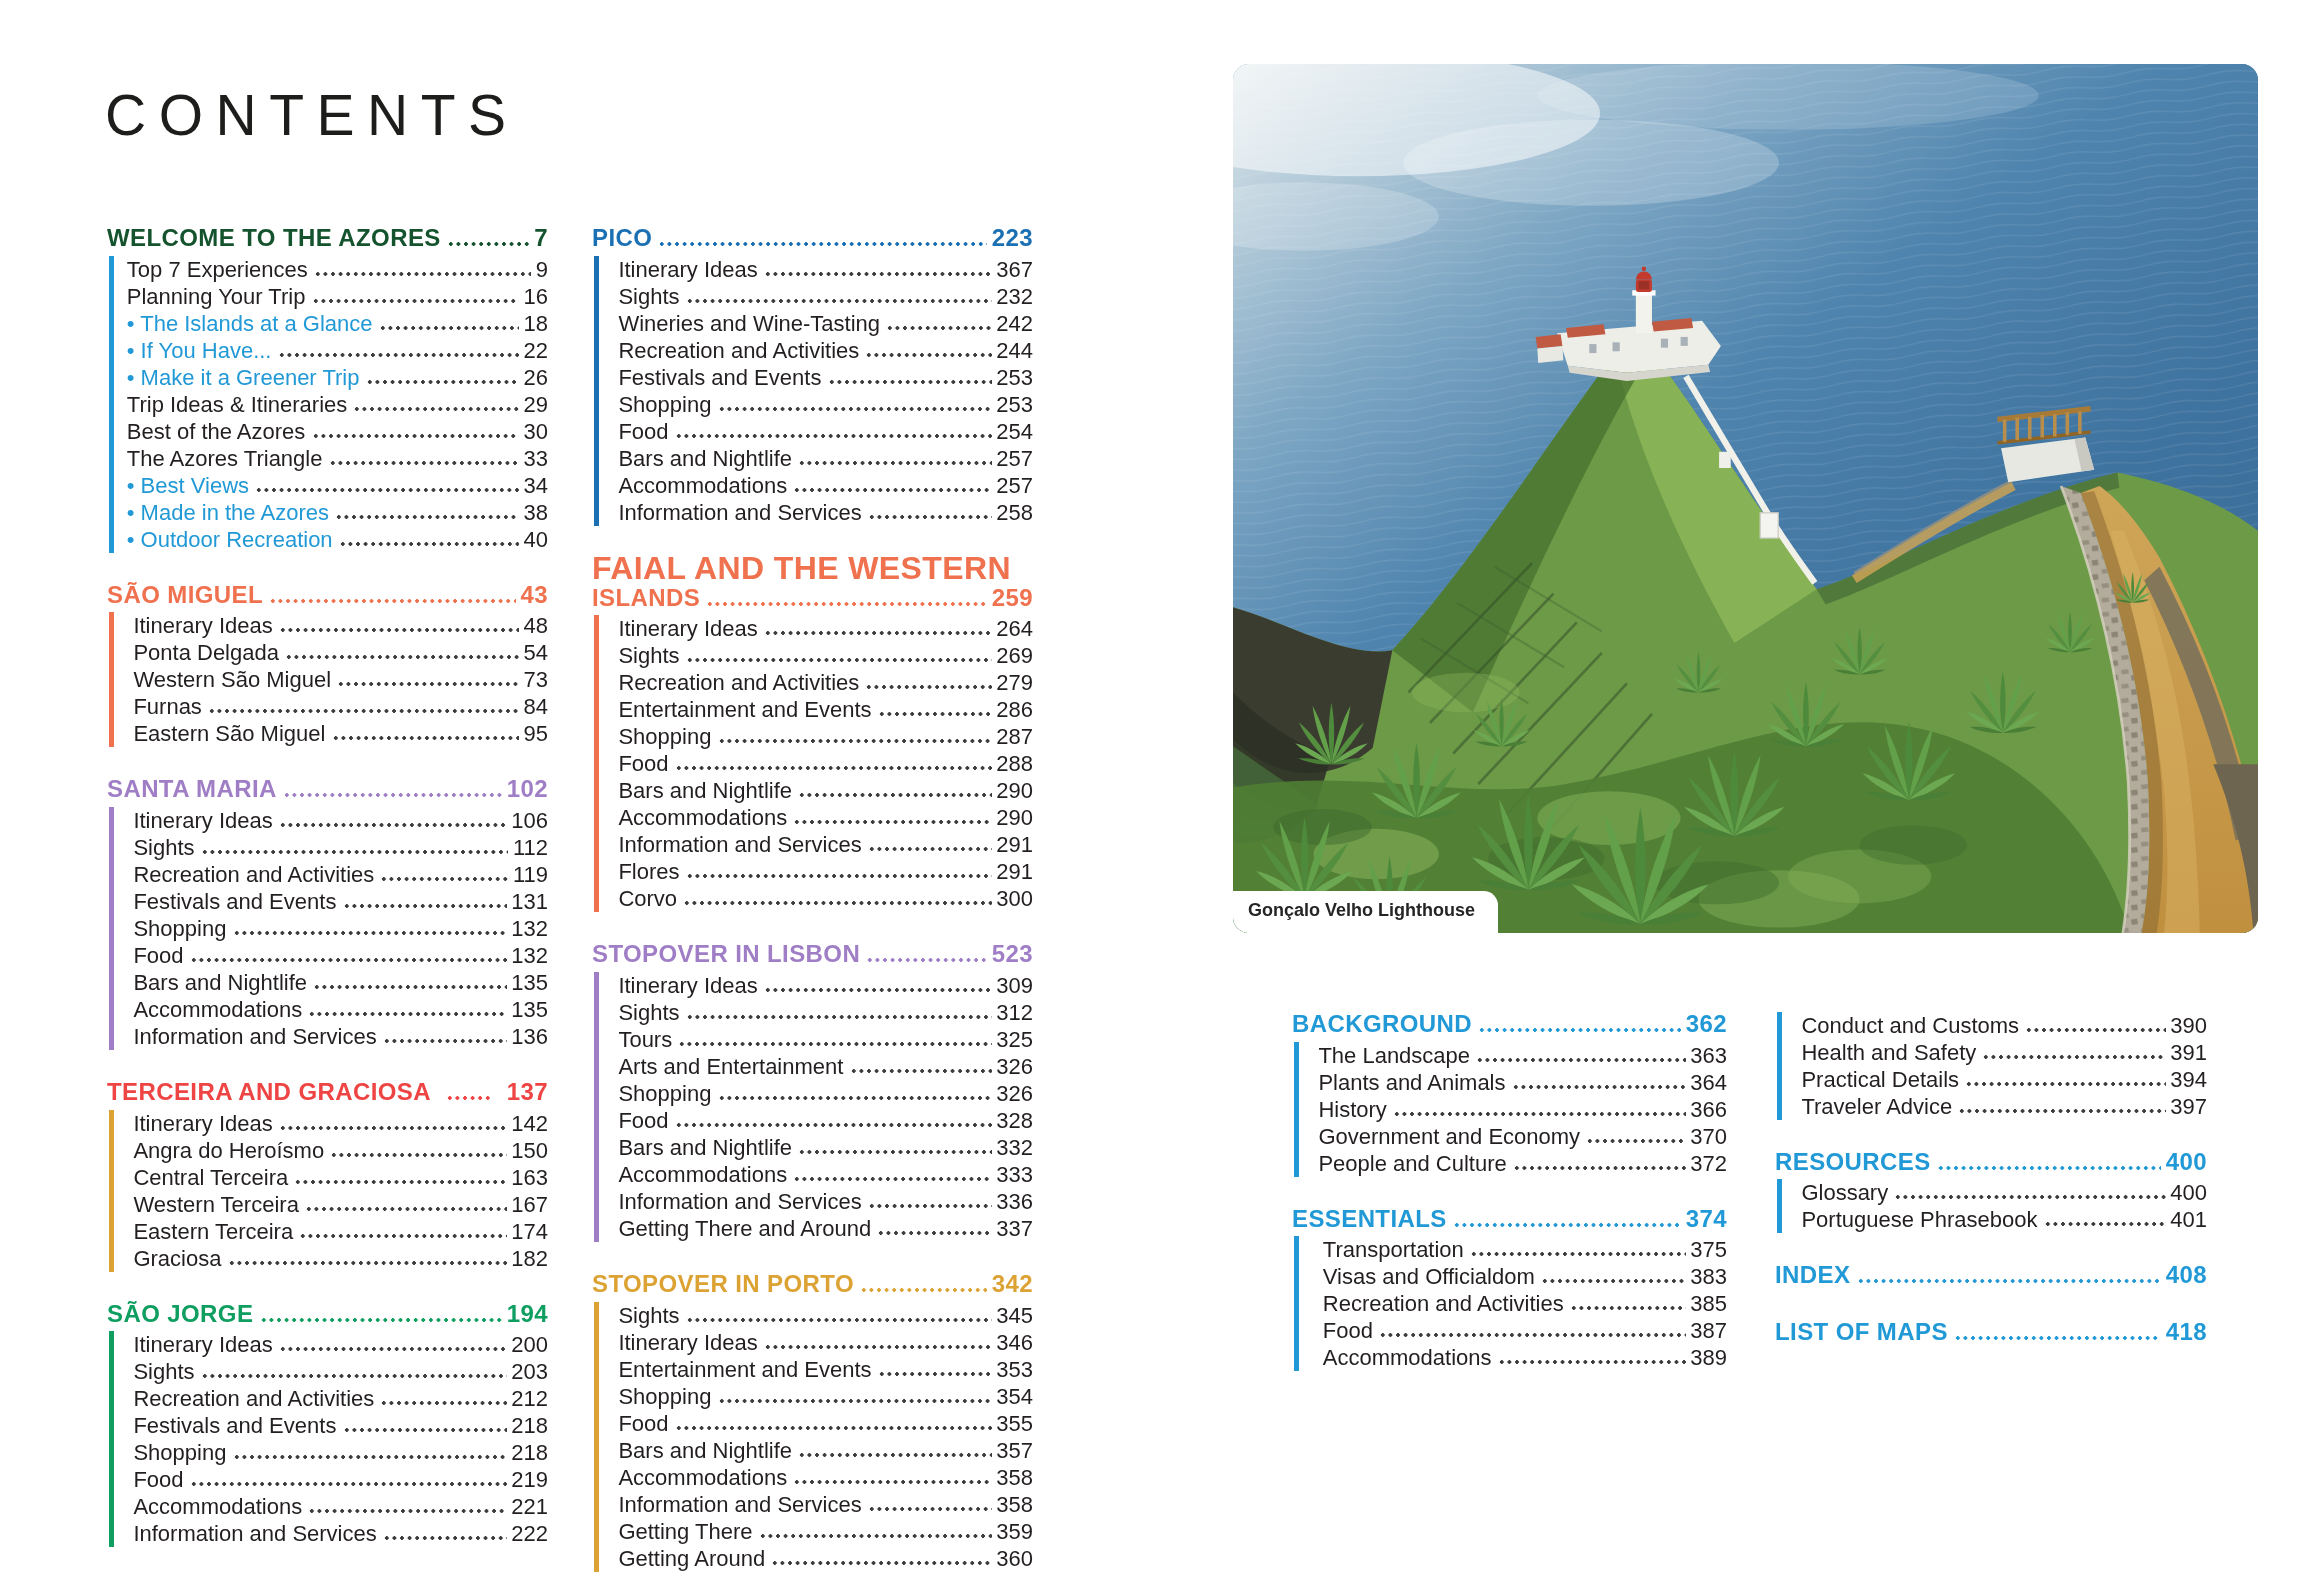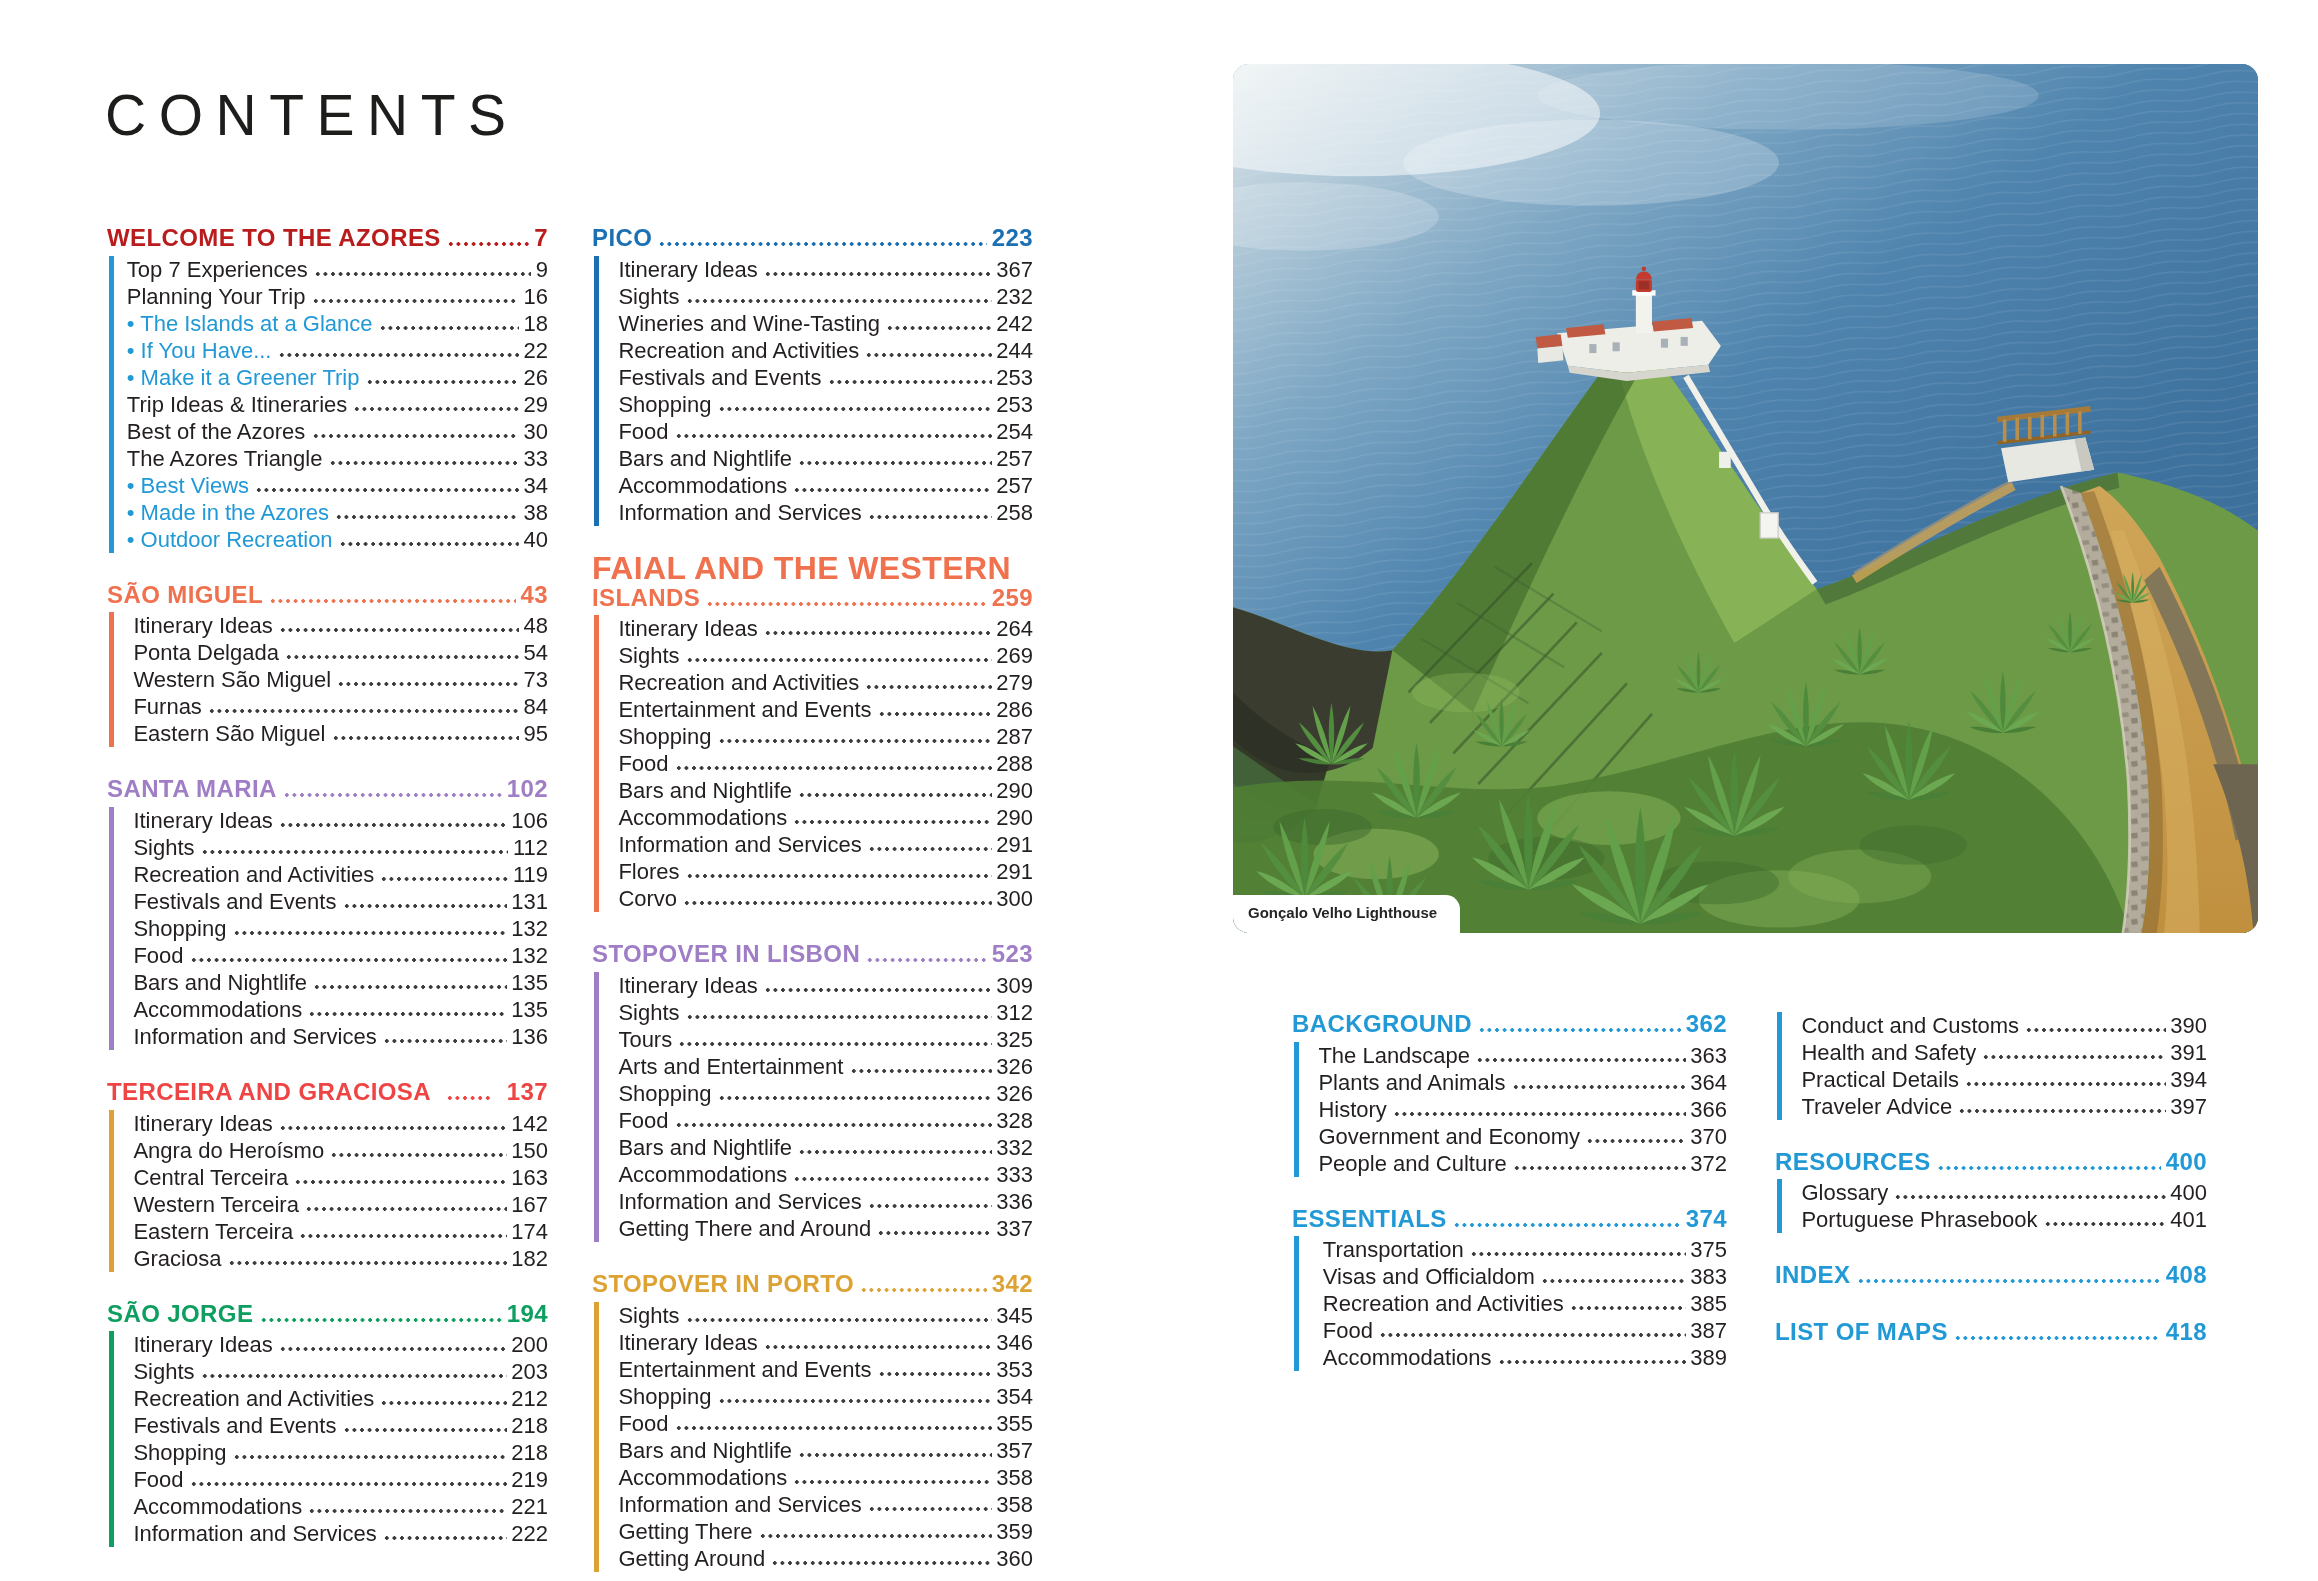--- a/index.html
+++ b/index.html
@@ -23,33 +23,33 @@
         background-size:7.6px 7.6px;background-repeat:repeat-x;
         background-position:left bottom 5.4px;}
   .entry .dots{color:#3c3c3c;}
   .entry .pg{color:#231f20;}
   .sec-head .pg{font-weight:700;}
   .pg{white-space:nowrap;}
   #photo{position:absolute;left:1233px;top:64px;width:1025px;height:869px;
          border-radius:16px;overflow:hidden;background:#4f84ae;}
   #photo svg{display:block;width:100%;height:100%;}
   .caption{position:absolute;left:0;bottom:0;background:#ffffff;border-top-right-radius:14.3px;
-           padding:9px 23px 11.6px 15px;font-size:15px;font-weight:700;color:#252525;white-space:nowrap;}
+           padding:9px 23px 11.6px 15px;font-size:18px;font-weight:700;color:#252525;white-space:nowrap;}
 </style>
 </head>
 <body>
 
 <div id="page">
 
   <div class="page-title">CONTENTS</div>
 
   <div id="col1" class="toc-col">
       <section class="toc-section">
 
-    <div class="sec-head" style="color: #b91c1c;">
+    <div class="sec-head" style="color: #14532d;">
       <span class="lbl">WELCOME TO THE AZORES</span>
       <span class="dots"></span>
       <span class="pg">7</span>
     </div>
     <div class="entries" style="border-left-color: rgb(33, 153, 214); padding-left: 13px;">
 
     <div class="entry">
         <span class="lbl">Top 7 Experiences</span>
         <span class="dots"></span>
         <span class="pg">9</span>

